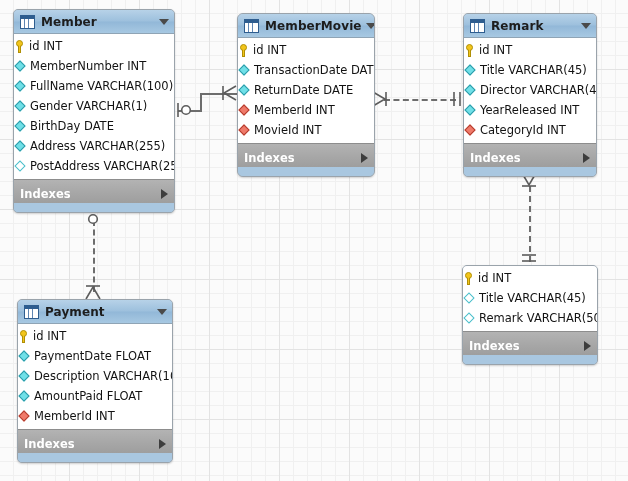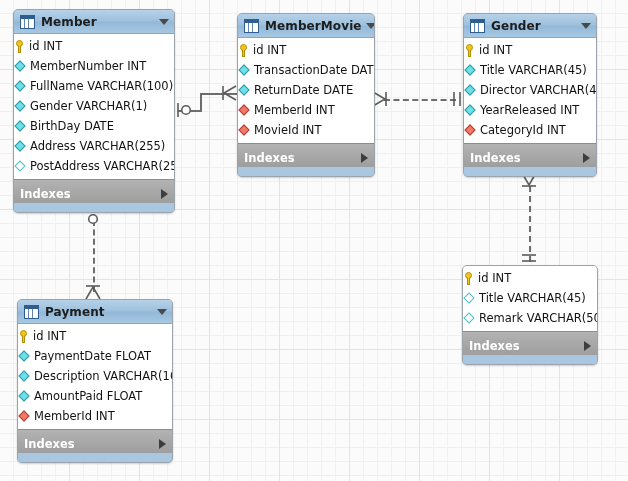--- a/index.html
+++ b/index.html
@@ -217,21 +217,21 @@
       <span class="col-txt">PostAddress VARCHAR(255)</span>
     </div>
   </div>
   <div class="idx">
     <span class="idx-lbl">Indexes</span>
     <span class="idx-arrow"></span>
   </div>
   <div class="foot"></div>
 </div>
 
-<div class="tbl" style="left:237px;top:13px;width:136px;">
+<div class="tbl" style="left:237px;top:13px;width:136px;border-radius:6px;">
   <div class="tbl-hd">
     <span class="tbl-icon"></span>
     <span class="tbl-name">MemberMovie</span>
     <span class="caret"></span>
   </div>
   <div class="cols">
     <div class="col">
       <span class="ic ic-key"></span>
       <span class="col-txt">id INT</span>
     </div>
@@ -263,21 +263,21 @@
   <div class="idx">
     <span class="idx-lbl">Indexes</span>
     <span class="idx-arrow"></span>
   </div>
   <div class="foot"></div>
 </div>
 
 <div class="tbl" style="left:463px;top:13px;width:132px;">
   <div class="tbl-hd">
     <span class="tbl-icon"></span>
-    <span class="tbl-name">Gender</span>
+    <span class="tbl-name">Remark</span>
     <span class="caret"></span>
   </div>
   <div class="cols">
     <div class="col">
       <span class="ic ic-key"></span>
       <span class="col-txt">id INT</span>
     </div>
     <div class="col">
       <span class="ic ic-dia dia-cyan">
           <i></i>

